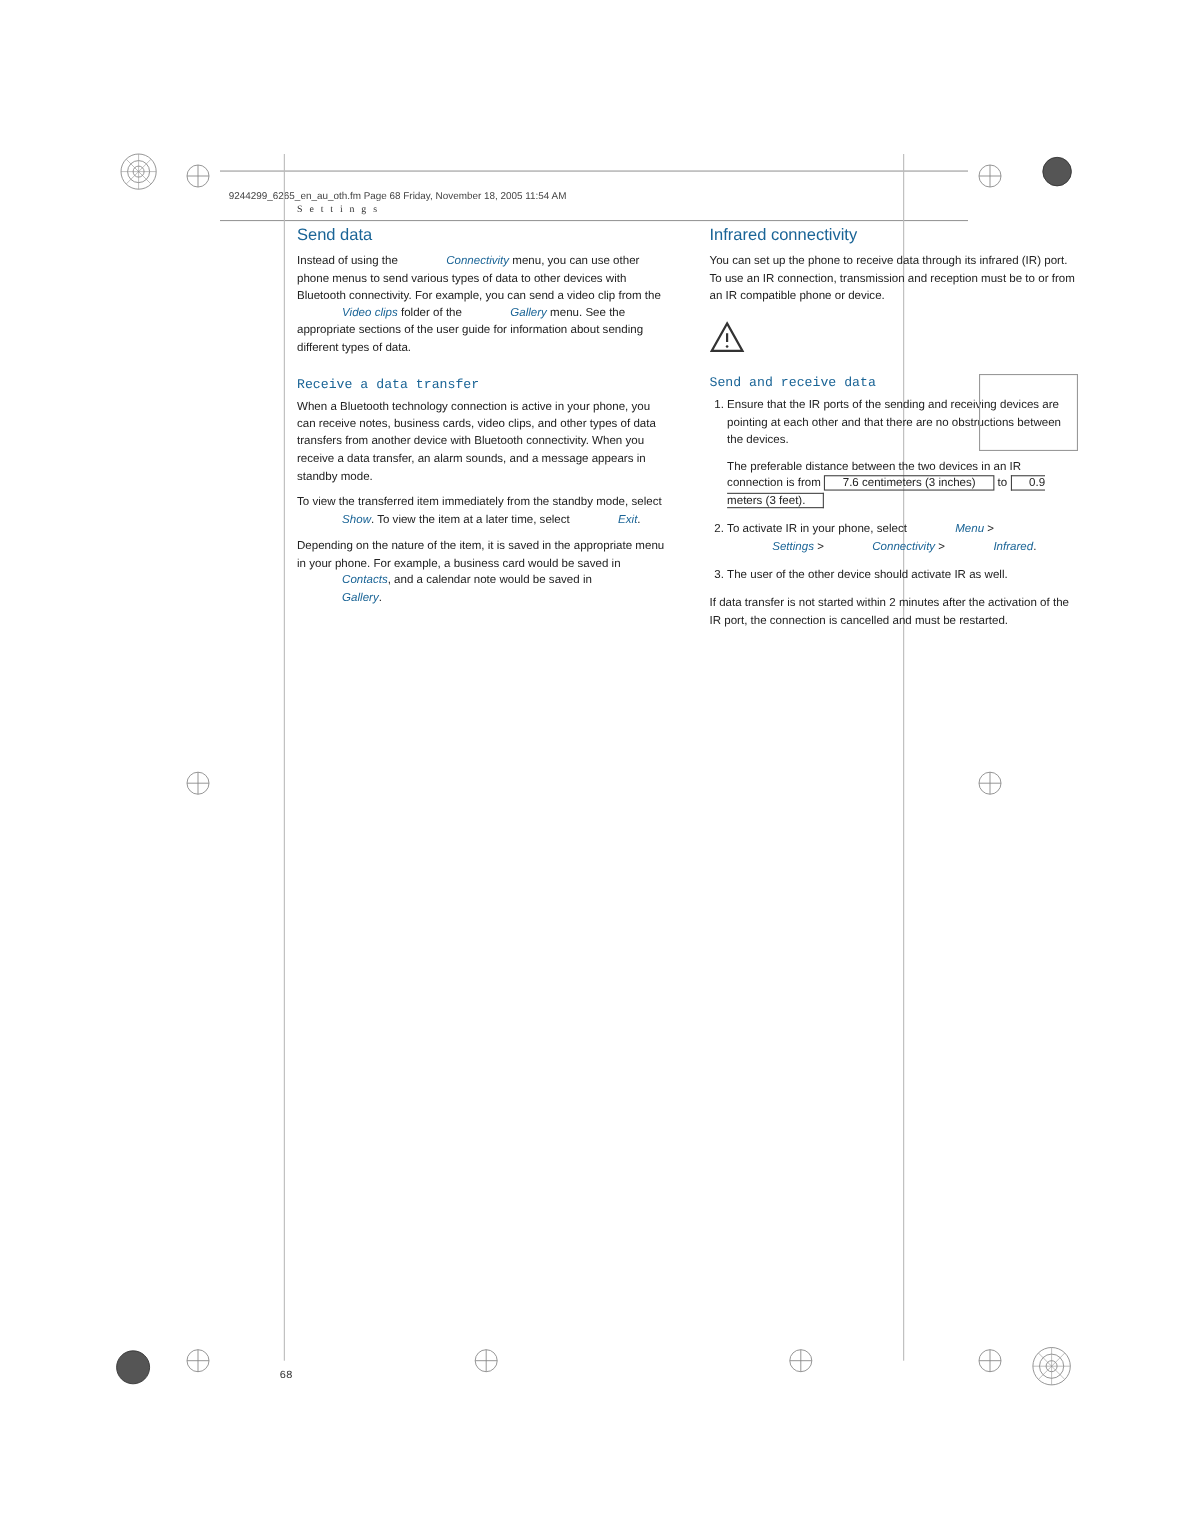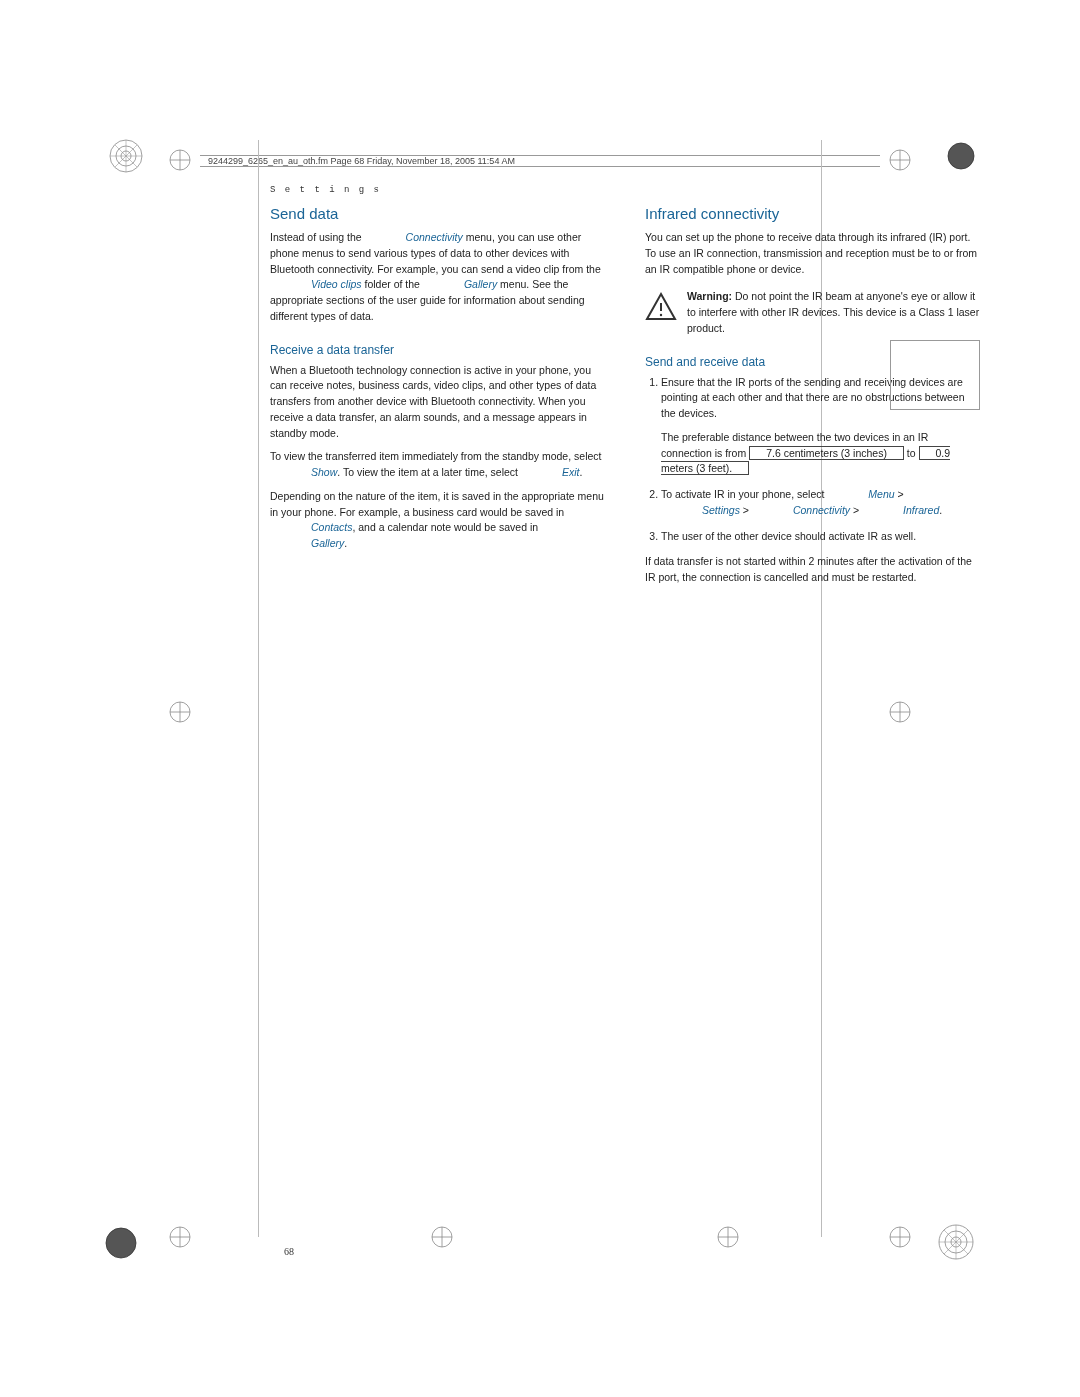--- a/index.html
+++ b/index.html
@@ -33,34 +33,34 @@
     }
 
     
     .header-bar {
       position: absolute;
       top: 155px;
       left: 200px;
       right: 200px;
       border-top: 1px solid #999;
       border-bottom: 1px solid #999;
-      padding: 0 8px;
+      padding: 17px 8px;
       font-size: 9px;
       font-family: Arial, sans-serif;
       color: #444;
       display: flex;
       align-items: center;
     }
 
     
     .section-label {
       position: absolute;
       top: 185px;
       left: 270px;
-      font-family: Liberation Mono, monospace;
+      font-family: Liberation Serif, serif;
       font-size: 9px;
       letter-spacing: 2px;
       color: #333;
     }
 
     
     .content-area {
       position: absolute;
       top: 205px;
       left: 270px;
@@ -88,21 +88,21 @@
       margin-bottom: 8px;
       font-family: Arial, sans-serif;
     }
 
     h3.sub-heading {
       font-size: 12px;
       font-weight: normal;
       color: #1a6496;
       margin-top: 18px;
       margin-bottom: 6px;
-      font-family: Liberation Sans, sans-serif;
+      font-family: Liberation Mono, monospace;
     }
 
     p {
       font-size: 10.5px;
       line-height: 1.5;
       color: #222;
       margin-bottom: 8px;
       font-family: Arial, sans-serif;
     }
 
@@ -175,22 +175,22 @@
       bottom: 160px;
       right: 258px;
       width: 1px;
       background: #bbb;
     }
 
     
     .page-number {
       position: absolute;
       bottom: 140px;
-      left: 284px;
-      font-family: Liberation Serif, serif;
+      left: 254px;
+      font-family: Liberation Mono, monospace;
       font-size: 10px;
       color: #333;
     }
 
     
     .ir-box {
       position: absolute;
       right: 100px;
       top: 340px;
       width: 90px;
@@ -282,23 +282,20 @@
       You can set up the phone to receive data through its infrared (IR) port. To use an IR connection, transmission and reception must be to or from an IR compatible phone or device.
     </p>
 
     <div class="warning-box">
       <div class="warning-icon">
         <svg viewBox="0 0 32 32" width="32" height="32">
           <polygon points="16,3 30,28 2,28" fill="none" stroke="#333" stroke-width="2"></polygon>
           <line x1="16" y1="12" x2="16" y2="20" stroke="#333" stroke-width="2"></line>
           <circle cx="16" cy="24" r="1.2" fill="#333"></circle>
         </svg>
-      </div>
-      <div class="warning-text">
-        <strong>Warning:</strong> Do not point the IR beam at anyone's eye or allow it to interfere with other IR devices. This device is a Class 1 laser product.
       </div>
     </div>
 
     <h3 class="sub-heading">Send and receive data</h3>
 
     <ol>
       <li>
         Ensure that the IR ports of the sending and receiving devices are pointing at each other and that there are no obstructions between the devices.
         <p class="indented-para">
           The preferable distance between the two devices in an IR connection is from <span class="highlighted">7.6 centimeters (3 inches)</span> to <span class="highlighted">0.9 meters (3 feet).</span>

